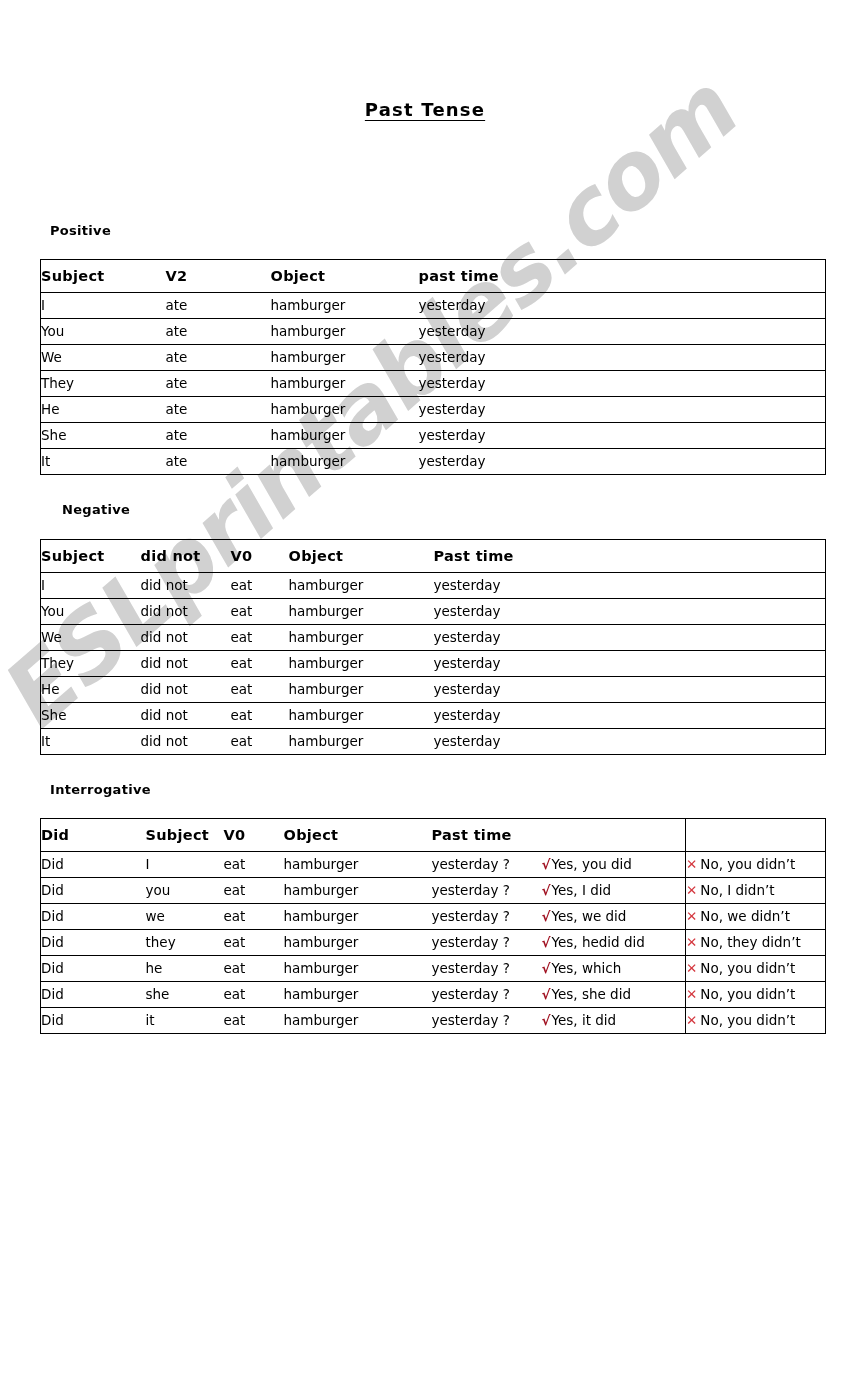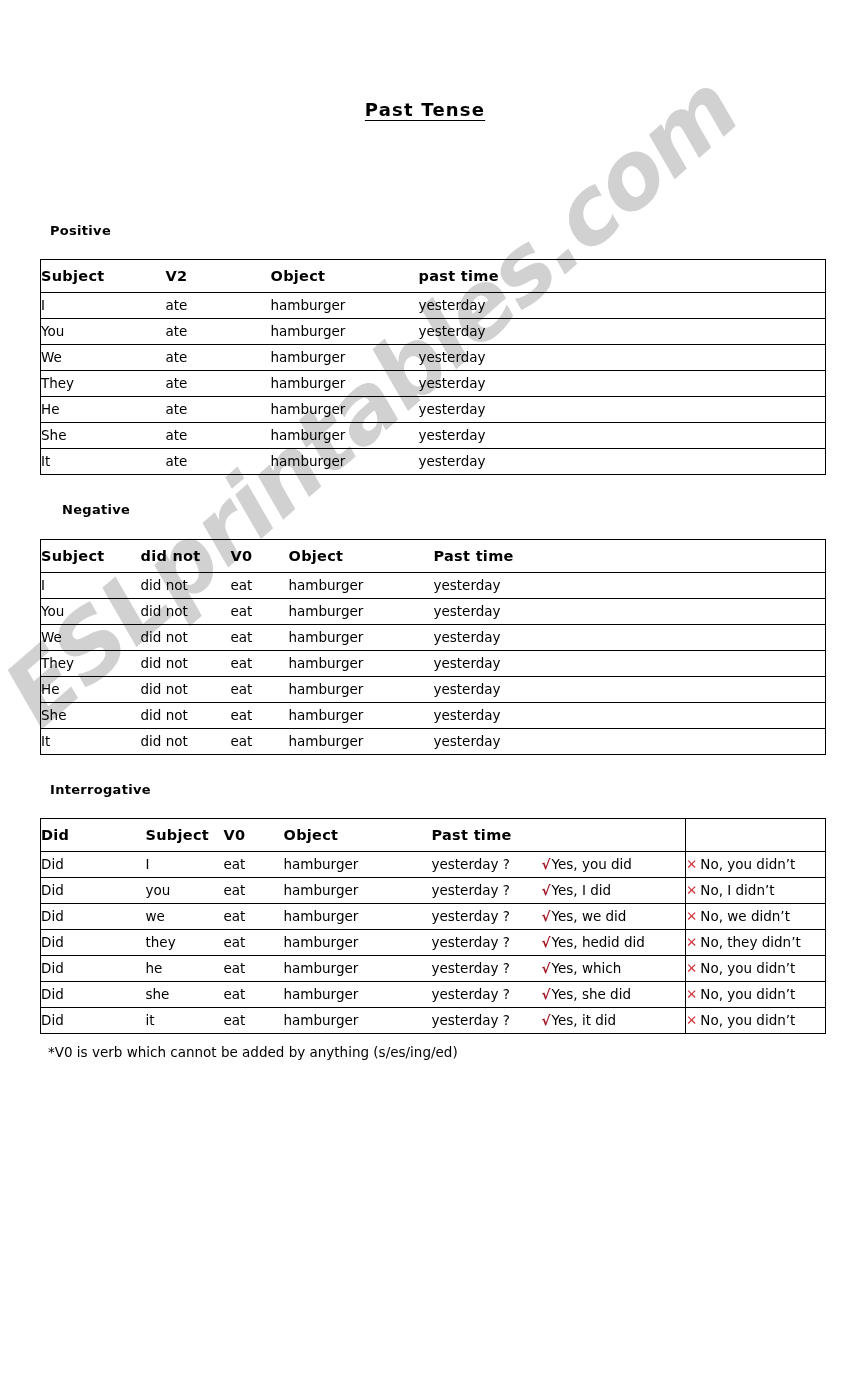--- a/index.html
+++ b/index.html
@@ -379,16 +379,15 @@
             <td class="cellpad">it</td>
             <td class="cellpad">eat</td>
             <td class="cellpad">hamburger</td>
             <td class="cellpad">yesterday ?</td>
             <td class="cellpad"><span class="mark-yes">√</span><span>Yes, it did</span></td>
             <td class="cellpad edge-r split-l"><span class="mark-no">✕</span><span>No, you didn’t</span></td>
           </tr>
         </tbody>
     </table>
 
-    <div class="footnote">*V0 is verb which cannot be added by anything (s/es/ing/ed)</div>
 
   </div>
 </div>
 
 </body></html>

